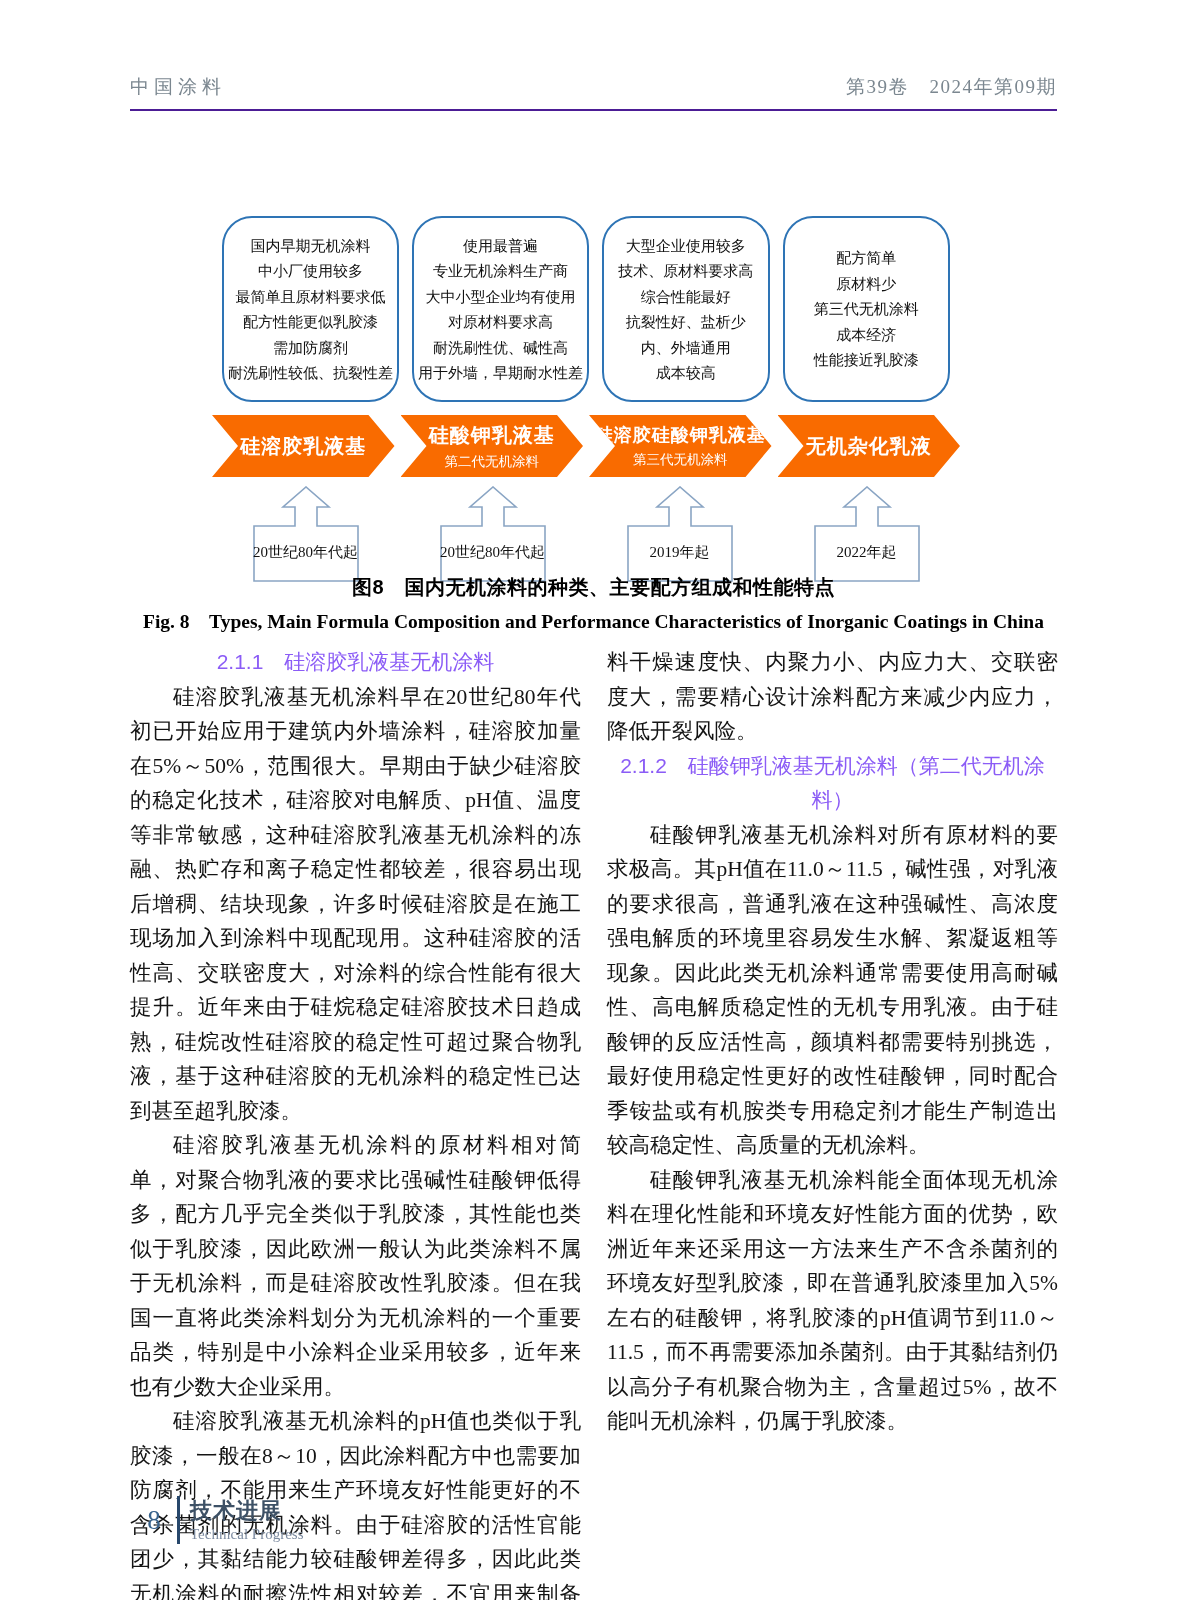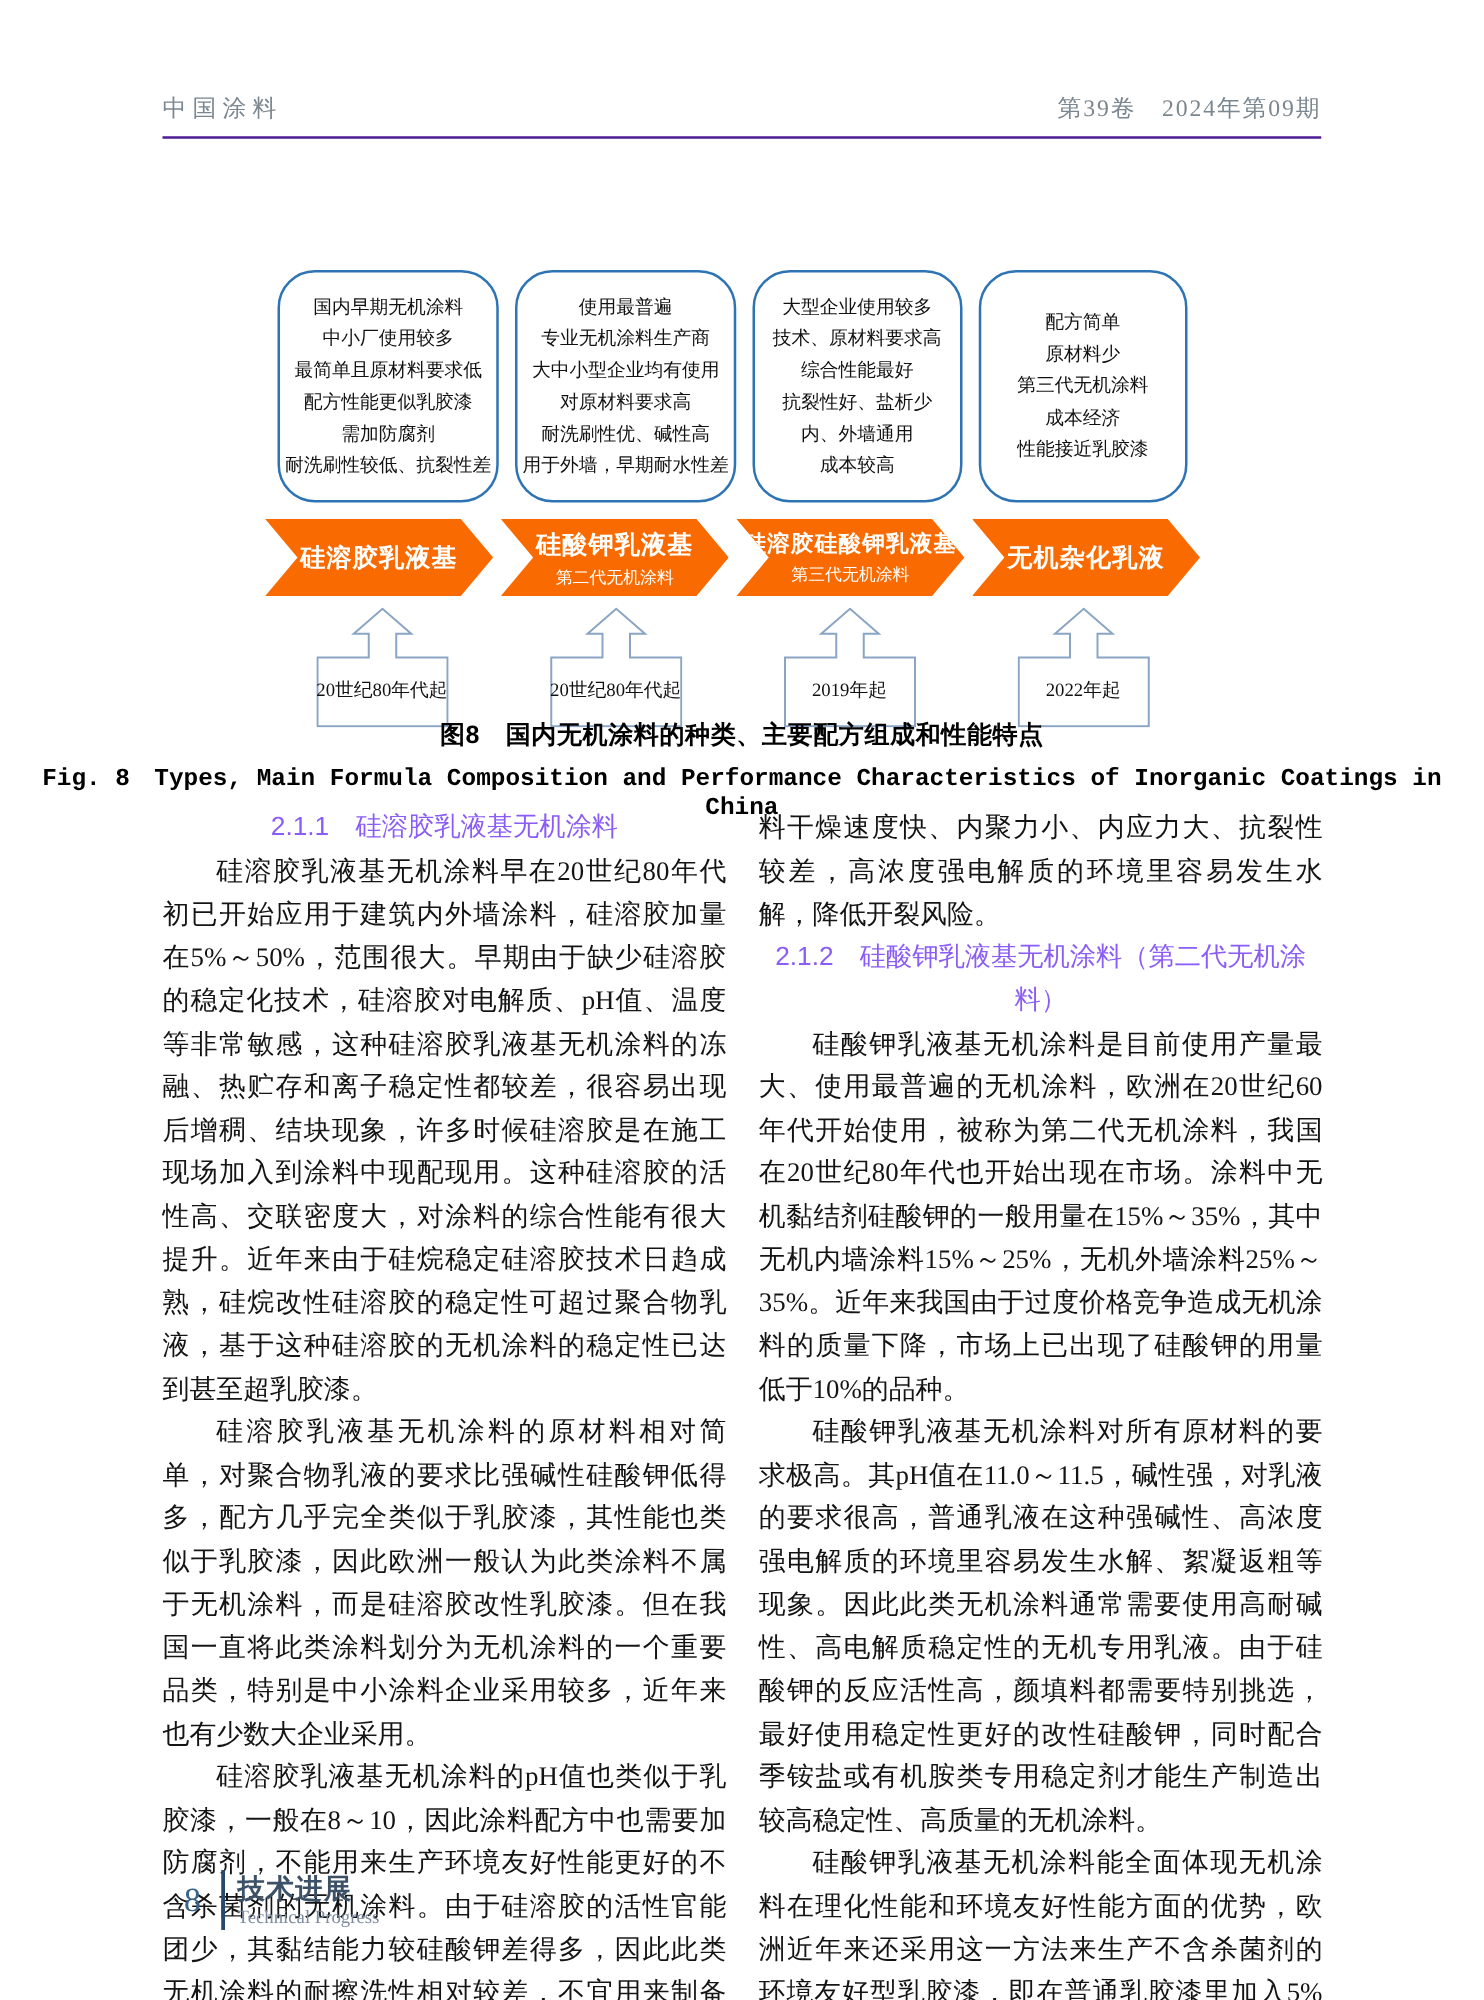--- a/index.html
+++ b/index.html
@@ -60,21 +60,21 @@
     display:flex; align-items:center; justify-content:center;
     font-size:15px; white-space:nowrap; color:#111;
   }
 
   
   .captions { position:absolute; left:0; width:1187px; top:574px; text-align:center; }
   .cap-zh {
     font-family:"Liberation Sans","DejaVu Sans",sans-serif;
     font-weight:bold; font-size:20px; letter-spacing:0.5px; color:#000;
   }
-  .cap-en { font-weight:bold; font-size:19.5px; margin-top:7px; color:#000;font-family:Liberation Mono, monospace; }
+  .cap-en { font-weight:bold; font-size:19.5px; margin-top:7px; color:#000; }
 
   
   .columns {
     position:absolute; left:130px; top:645px; width:928px;
     display:flex; gap:26px; font-size:21.5px; line-height:34.5px; text-align:justify;
   }
   .col { flex:1; }
   .sec-heading {
     font-family:"Liberation Sans","DejaVu Sans",sans-serif;
     font-size:21px; line-height:34.5px; font-weight:500; text-align:center; color:#8b5cf6;
@@ -200,24 +200,23 @@
   <div class="columns">
     <div class="col">
       <div class="sec-heading">2.1.1　硅溶胶乳液基无机涂料</div>
       <div>
           <div class="para">硅溶胶乳液基无机涂料早在20世纪80年代初已开始应用于建筑内外墙涂料，硅溶胶加量在5%～50%，范围很大。早期由于缺少硅溶胶的稳定化技术，硅溶胶对电解质、pH值、温度等非常敏感，这种硅溶胶乳液基无机涂料的冻融、热贮存和离子稳定性都较差，很容易出现后增稠、结块现象，许多时候硅溶胶是在施工现场加入到涂料中现配现用。这种硅溶胶的活性高、交联密度大，对涂料的综合性能有很大提升。近年来由于硅烷稳定硅溶胶技术日趋成熟，硅烷改性硅溶胶的稳定性可超过聚合物乳液，基于这种硅溶胶的无机涂料的稳定性已达到甚至超乳胶漆。</div>
           <div class="para">硅溶胶乳液基无机涂料的原材料相对简单，对聚合物乳液的要求比强碱性硅酸钾低得多，配方几乎完全类似于乳胶漆，其性能也类似于乳胶漆，因此欧洲一般认为此类涂料不属于无机涂料，而是硅溶胶改性乳胶漆。但在我国一直将此类涂料划分为无机涂料的一个重要品类，特别是中小涂料企业采用较多，近年来也有少数大企业采用。</div>
           <div class="para">硅溶胶乳液基无机涂料的pH值也类似于乳胶漆，一般在8～10，因此涂料配方中也需要加防腐剂，不能用来生产环境友好性能更好的不含杀菌剂的无机涂料。由于硅溶胶的活性官能团少，其黏结能力较硅酸钾差得多，因此此类无机涂料的耐擦洗性相对较差，不宜用来制备高耐擦洗性要求的产品。同时硅溶胶属于纳米粒径的超细粉体，在涂料中需要乳液包裹黏结，因此此类无机涂料不能用于外墙，否则极易发生粉化。还需要特别注意的是，硅溶胶乳液基无机涂</div>
         </div>
     </div>
     <div class="col">
-      <div class="para no-indent">料干燥速度快、内聚力小、内应力大、抗裂性较差，高浓度强电解质的环境里容易发生水解，降低开裂风险。</div>
+      <div class="para no-indent">料干燥速度快、内聚力小、内应力大、交联密度大，需要精心设计涂料配方来减少内应力，降低开裂风险。</div>
       <div class="sec-heading">2.1.2　硅酸钾乳液基无机涂料（第二代无机涂料）</div>
       <div>
-          <div class="para">硅酸钾乳液基无机涂料是目前使用产量最大、使用最普遍的无机涂料，欧洲在20世纪60年代开始使用，被称为第二代无机涂料，我国在20世纪80年代也开始出现在市场。涂料中无机黏结剂硅酸钾的一般用量在15%～35%，其中无机内墙涂料15%～25%，无机外墙涂料25%～35%。近年来我国由于过度价格竞争造成无机涂料的质量下降，市场上已出现了硅酸钾的用量低于10%的品种。</div>
           <div class="para">硅酸钾乳液基无机涂料对所有原材料的要求极高。其pH值在11.0～11.5，碱性强，对乳液的要求很高，普通乳液在这种强碱性、高浓度强电解质的环境里容易发生水解、絮凝返粗等现象。因此此类无机涂料通常需要使用高耐碱性、高电解质稳定性的无机专用乳液。由于硅酸钾的反应活性高，颜填料都需要特别挑选，最好使用稳定性更好的改性硅酸钾，同时配合季铵盐或有机胺类专用稳定剂才能生产制造出较高稳定性、高质量的无机涂料。</div>
           <div class="para">硅酸钾乳液基无机涂料能全面体现无机涂料在理化性能和环境友好性能方面的优势，欧洲近年来还采用这一方法来生产不含杀菌剂的环境友好型乳胶漆，即在普通乳胶漆里加入5%左右的硅酸钾，将乳胶漆的pH值调节到11.0～11.5，而不再需要添加杀菌剂。由于其黏结剂仍以高分子有机聚合物为主，含量超过5%，故不能叫无机涂料，仍属于乳胶漆。</div>
         </div>
     </div>
   </div>
 
   <div class="footer">
     <div class="page-num">8</div>
     <div class="footer-bar"></div>
     <div>

